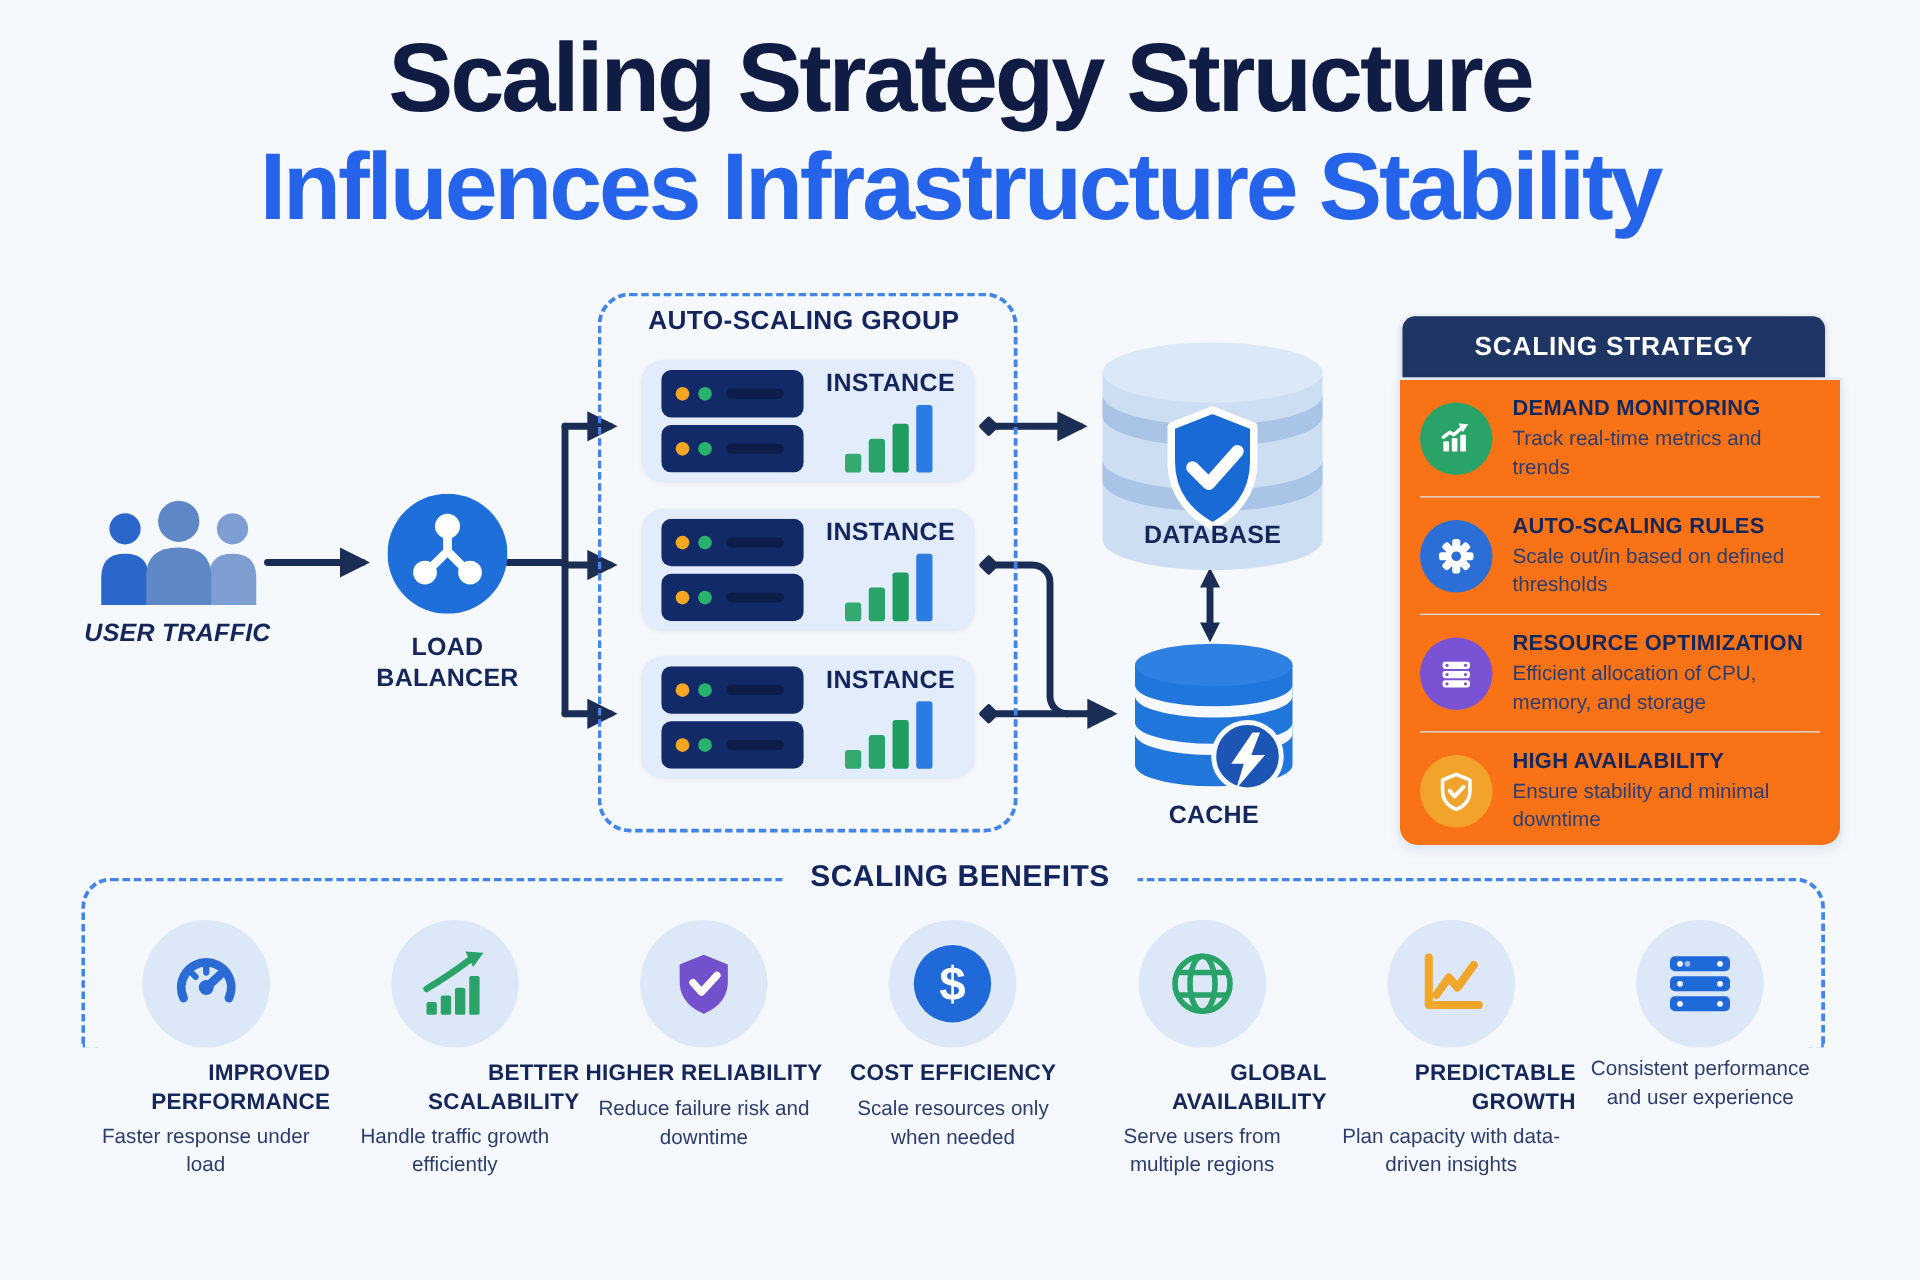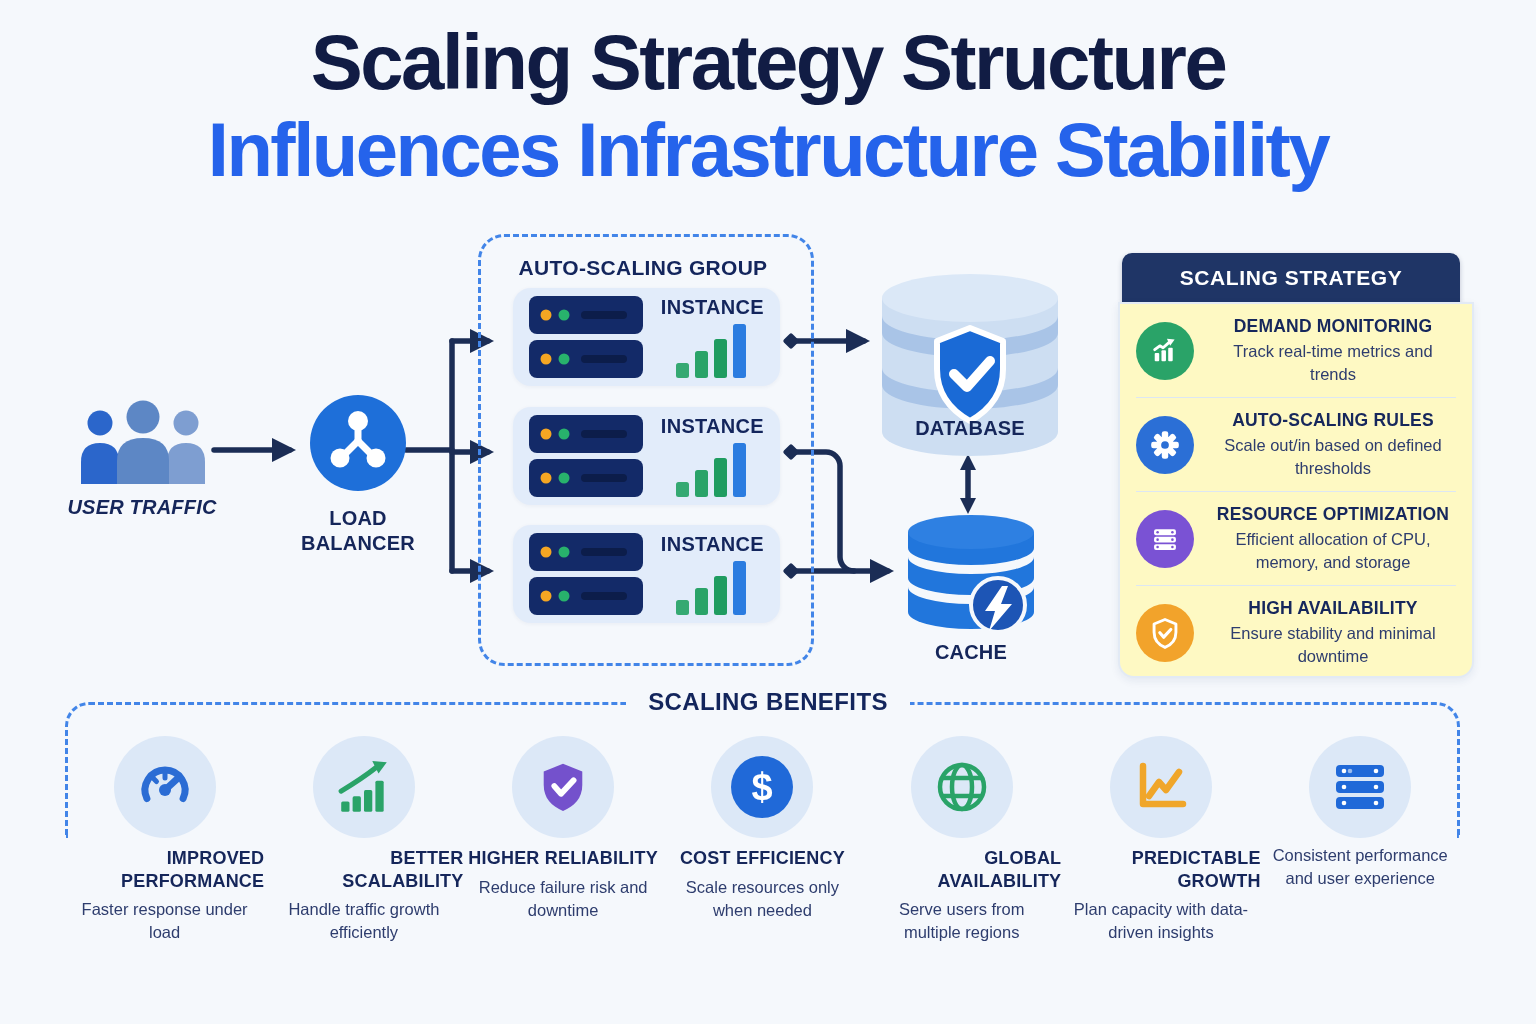--- a/index.html
+++ b/index.html
@@ -11,39 +11,38 @@
   }
   .abs{position:absolute;}
   
   .title-line{left:0;right:0;text-align:center;font-weight:800;letter-spacing:-2.5px;line-height:1.05;}
   .title-1{top:22px;font-size:78px;color:#111c44;}
   .title-2{top:110px;font-size:76px;color:#2563eb;}
   
   .node-label{font-size:20px;font-weight:800;text-align:center;color:#15265a;line-height:1.25;letter-spacing:.2px;}
   
   .asg-box{left:478px;top:234px;width:330px;height:426px;border:3px dashed #4285e8;border-radius:26px;}
-  .asg-title{left:478px;top:245px;width:330px;text-align:center;font-size:21px;font-weight:800;color:#13255c;letter-spacing:.3px;margin-top:11px;}
+  .asg-title{left:478px;top:245px;width:330px;text-align:center;font-size:21px;font-weight:800;color:#13255c;letter-spacing:.3px;}
   .instance-card{
     left:513px;width:267px;height:98px;background:#e2ecfa;border-radius:18px;
     display:flex;align-items:center;justify-content:space-between;
     padding:0 16px 0 16px;box-sizing:border-box;box-shadow:0 1px 4px rgba(30,50,100,.06);
   }
   .inst-right{display:flex;flex-direction:column;align-items:center;}
   .inst-label{font-size:20px;font-weight:800;color:#13255c;letter-spacing:.3px;}
   
   .sp-header{
     left:1122px;top:253px;width:338px;height:49px;background:#1f3566;border-radius:10px 10px 0 0;
     display:flex;align-items:center;justify-content:center;color:#fff;font-size:21px;font-weight:800;letter-spacing:.6px;
     box-shadow:0 2px 5px rgba(20,35,80,.25);
   }
   .sp-body{
-    left:1118px;top:302px;width:356px;height:376px;background:#fef9c3;border:2px solid #e2eaf5;
+    left:1118px;top:302px;width:356px;height:376px;background:#f97316;border:2px solid #e2eaf5;
     border-radius:0 0 16px 16px;box-sizing:border-box;box-shadow:0 3px 8px rgba(30,50,100,.08);
     padding:0 16px;
-    text-align:center;
   }
   .sp-item{display:flex;align-items:center;gap:16px;height:93px;}
   .sp-item + .sp-item{border-top:1.5px solid #dde7f3;}
   .sp-icon{width:58px;height:58px;border-radius:50%;flex:none;display:flex;align-items:center;justify-content:center;}
   .sp-title{font-size:17.5px;font-weight:800;color:#16275c;margin-bottom:3px;letter-spacing:.2px;}
   .sp-desc{font-size:16.5px;color:#2e3d6e;line-height:1.35;}
   
   .benefits-box{
     left:65px;top:702px;width:1395px;height:136px;box-sizing:border-box;
     border-top:3px dashed #4285e8;border-left:3px dashed #4285e8;border-right:3px dashed #4285e8;

